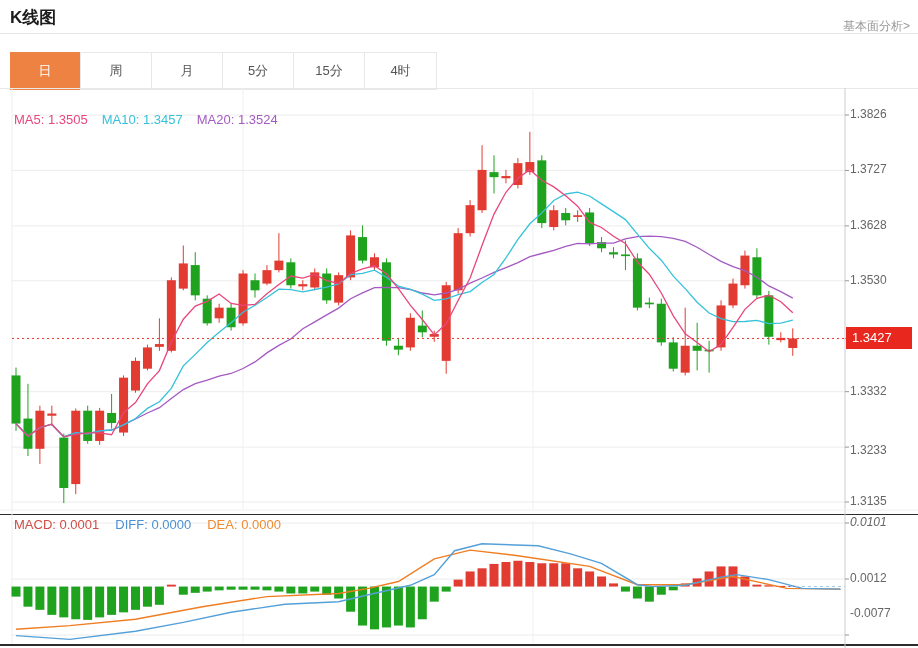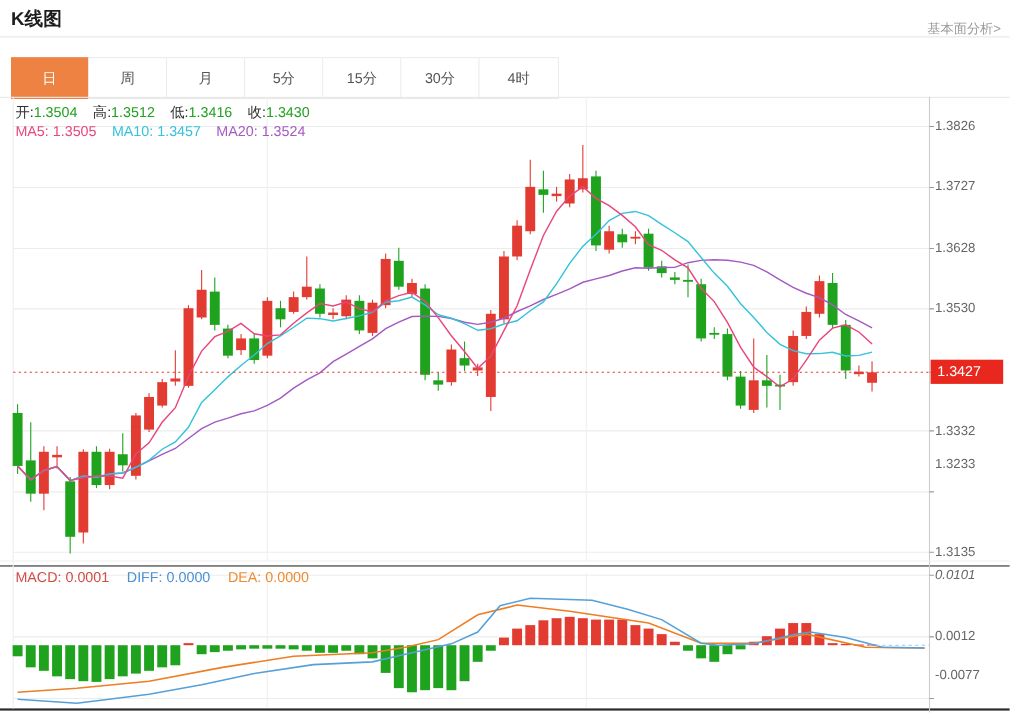--- a/index.html
+++ b/index.html
@@ -48,21 +48,20 @@
   <div class="page-title">K线图</div>
   <a class="fa-link">基本面分析&gt;</a>
   <div class="title-divider"></div>
 
   <div class="tabs" id="tabs">
       <div class="tab sel">日</div>
       <div class="tab">周</div>
       <div class="tab">月</div>
       <div class="tab">5分</div>
       <div class="tab">15分</div>
-      <div class="tab">30分</div>
       <div class="tab">4时</div>
     </div>
   <div class="tabs-bottom-line"></div>
 
   <svg id="chart-svg" width="918" height="648">
       <g>
         <line x1="12" x2="845" y1="115" y2="115" stroke="#ececec"></line>
         <line x1="12" x2="845" y1="170.44573082489143" y2="170.44573082489143" stroke="#ececec"></line>
         <line x1="12" x2="845" y1="225.89146164978288" y2="225.89146164978288" stroke="#ececec"></line>
         <line x1="12" x2="845" y1="280.7771345875543" y2="280.7771345875543" stroke="#ececec"></line>
@@ -295,39 +294,36 @@
         <rect x="764.3499999999999" y="585.2921348314607" width="9" height="1.258426966292177" fill="#e23b32"></rect>
         <rect x="776.3" y="585.9213483146068" width="9" height="1" fill="#e23b32"></rect>
         <rect x="788.25" y="585.9213483146068" width="9" height="1" fill="#e23b32"></rect>
       </g>
       <path d="M16.0 629.3 L69.8 625.6 L135.5 619.3 L202.4 606.7 L266.9 596.6 L338.6 593.5 L368.5 588.4 L398.4 581.5 L434.3 558.9 L470.1 550.1 L517.9 555.7 L589.6 566.4 L637.4 584.7 L685.2 584.7 L733.0 576.5 L786.8 588.4 L840.5 589.1" fill="none" stroke="#ef7d21" stroke-width="1.4"></path>
       <path d="M16.0 635.6 L69.8 639.4 L135.5 631.2 L183.3 622.4 L231.1 612.3 L284.9 604.2 L338.6 601.7 L368.5 594.7 L410.3 585.3 L434.3 574.6 L454.6 550.7 L482.0 543.8 L538.2 545.7 L570.5 553.8 L601.5 563.3 L637.4 584.7 L652.9 586.6 L685.2 585.3 L721.0 577.1 L736.6 574.6 L768.8 579.6 L802.3 588.4 L840.5 589.1" fill="none" stroke="#55a0d8" stroke-width="1.4"></path>
       <line x1="790" x2="845" y1="586.5505617977528" y2="586.5505617977528" stroke="#9fc8e8" stroke-dasharray="3 3"></line>
       <line x1="12" x2="845" y1="338.4630969609259" y2="338.4630969609259" stroke="#e8372c" stroke-dasharray="2 3"></line>
     </svg>
 
-  <div class="overlay info-row">
-    <span class="lbl">开:</span><span class="val">1.3504</span><span class="lbl">高:</span><span class="val">1.3512</span><span class="lbl">低:</span><span class="val">1.3416</span><span class="lbl">收:</span><span class="val">1.3430</span>
-  </div>
 
   <div class="overlay ma-row">
     <span class="ma5"><span>MA5:</span> <span>1.3505</span></span><span class="ma10"><span>MA10:</span> <span>1.3457</span></span><span class="ma20"><span>MA20:</span> <span>1.3524</span></span>
   </div>
 
   <div class="overlay macd-row">
     <span class="macd-v"><span>MACD:</span> <span>0.0001</span></span><span class="diff-v"><span>DIFF:</span> <span>0.0000</span></span><span class="dea-v"><span>DEA:</span> <span>0.0000</span></span>
   </div>
 
   <div id="axis-labels">
       <div class="axlab" style="top: 107px;">1.3826</div>
       <div class="axlab" style="top: 162.446px;">1.3727</div>
       <div class="axlab" style="top: 217.891px;">1.3628</div>
       <div class="axlab" style="top: 272.777px;">1.3530</div>
       <div class="axlab" style="top: 383.669px;">1.3332</div>
-      <div class="axlab" style="top: 414px;">1.3233</div>
+      <div class="axlab" style="top: 443px;">1.3233</div>
       <div class="axlab" style="top: 494px;">1.3135</div>
       <div class="axlab" style="top: 515px; font-style: italic;">0.0101</div>
       <div class="axlab" style="top: 571px;">0.0012</div>
       <div class="axlab" style="top: 606px;">-0.0077</div>
     </div>
   <div class="price-tag" id="price-tag" style="top: 327.463px;">1.3427</div>
 
   <div class="panel-divider"></div>
   <div class="bottom-bar"></div>
 </div>

